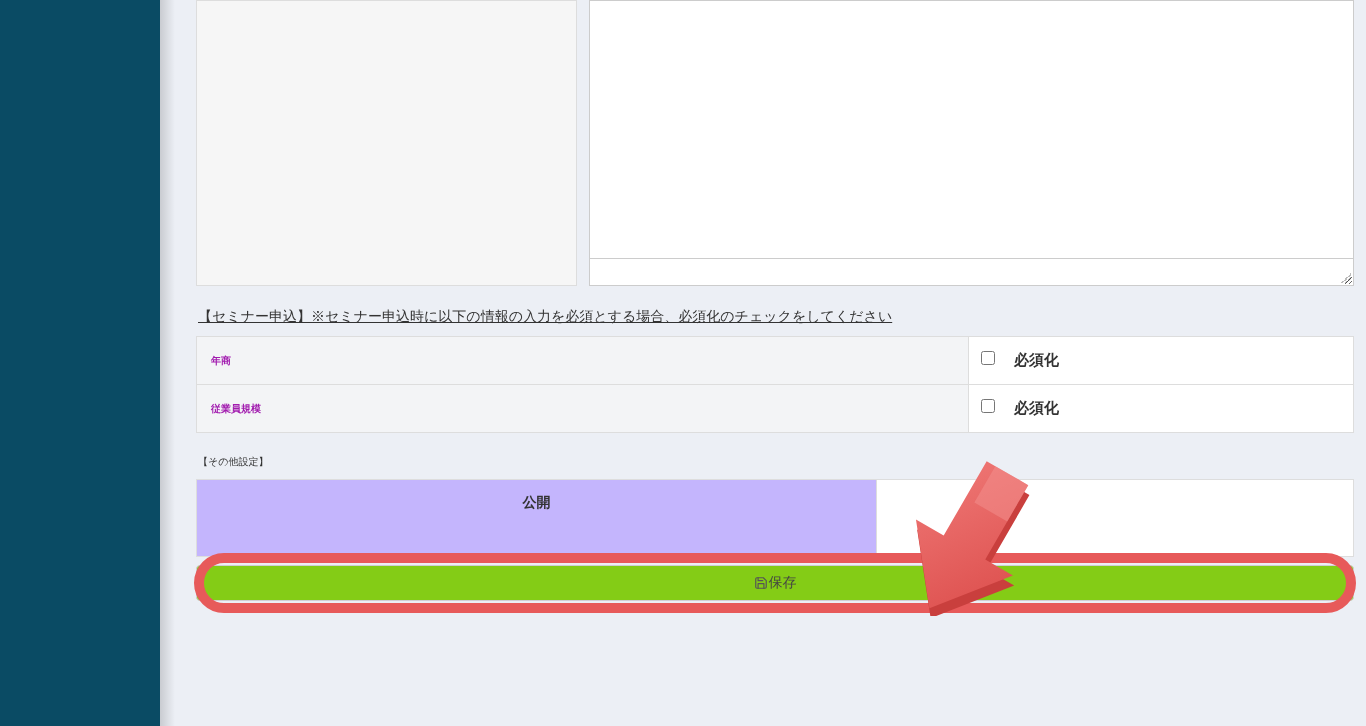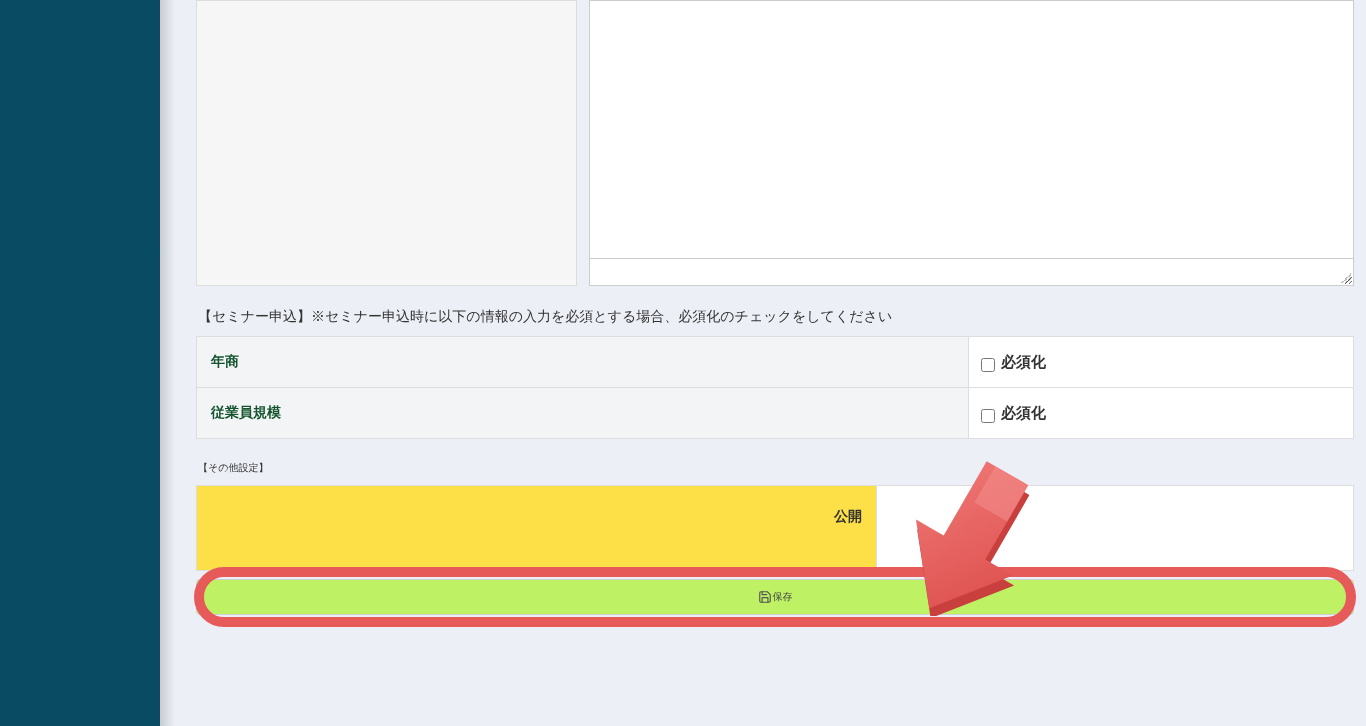--- a/index.html
+++ b/index.html
@@ -69,65 +69,66 @@
       right: 2px; bottom: 2px;
       width: 10px; height: 10px;
       background:
         linear-gradient(135deg, transparent 0 50%, #bbb 50% 60%, transparent 60% 70%, #bbb 70% 80%, transparent 80%);
     }
 
     .section-note {
       margin: 22px 0 10px 2px;
       font-size: 14px;
       color: #333;
+      text-decoration: underline;
     }
 
     table.opts {
       width: 100%;
       border-collapse: collapse;
       border: 1px solid #ddd;
       background: #fff;
     }
     table.opts th {
       width: 772px;
       background: #f3f4f6;
       border: 1px solid #ddd;
       text-align: left;
       padding: 16px 14px;
       font-weight: 600;
-      font-size: 14px;
-      color: #14532d;
+      font-size: 10px;
+      color: #a21caf;
     }
     table.opts td {
       border: 1px solid #ddd;
       padding: 14px 12px;
       vertical-align: middle;
     }
-    .req-wrap { display: flex; align-items: flex-end; gap: 6px; }
+    .req-wrap { display: flex; align-items: flex-start; gap: 19px; }
     .req-wrap input[type="checkbox"] { width: 14px; height: 14px; }
     .req-wrap span { font-weight: 600; font-size: 15px; }
 
     .other-note {
       margin: 22px 0 10px 2px;
       font-size: 10px;
     }
 
     table.other {
       width: 100%;
       border-collapse: collapse;
       border: 1px solid #ddd;
       background: #fff;
       margin-bottom: 8px;
     }
     table.other th {
       width: 680px;
-      background: #fde047;
-      border: 1px solid #ddd;
-      text-align: right;
-      padding: 22px 14px 44px 14px;
+      background: #c4b5fd;
+      border: 1px solid #ddd;
+      text-align: center;
+      padding: 14px 14px 44px 14px;
       font-weight: 600;
       font-size: 14px;
       vertical-align: top;
     }
     table.other td {
       border: 1px solid #ddd;
       padding: 14px 12px;
     }
 
     
@@ -139,25 +140,25 @@
       position: absolute;
       left: -2px; right: -2px; top: -12px; bottom: -12px;
       border: 10px solid #e75a5a;
       border-radius: 34px;
       pointer-events: none;
       z-index: 3;
     }
     .save-btn {
       width: 100%;
       height: 36px;
-      background: #bef264;
+      background: #84cc16;
       border: 1px solid #cfcfd4;
       border-radius: 4px;
       cursor: pointer;
-      font-size: 10px;
+      font-size: 14px;
       color: #444;
       display: flex;
       align-items: center;
       justify-content: center;
       gap: 1px;
       position: relative;
       z-index: 2;
     }
     .save-icon { display: inline-flex; }
 

